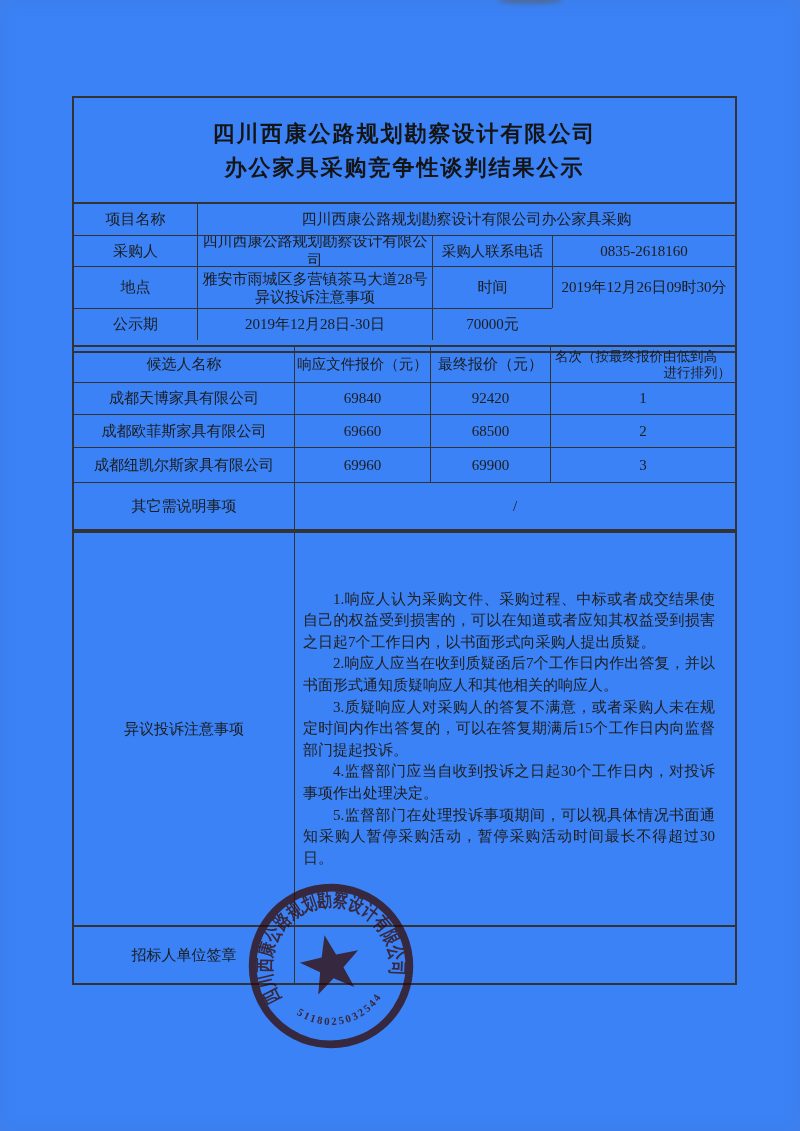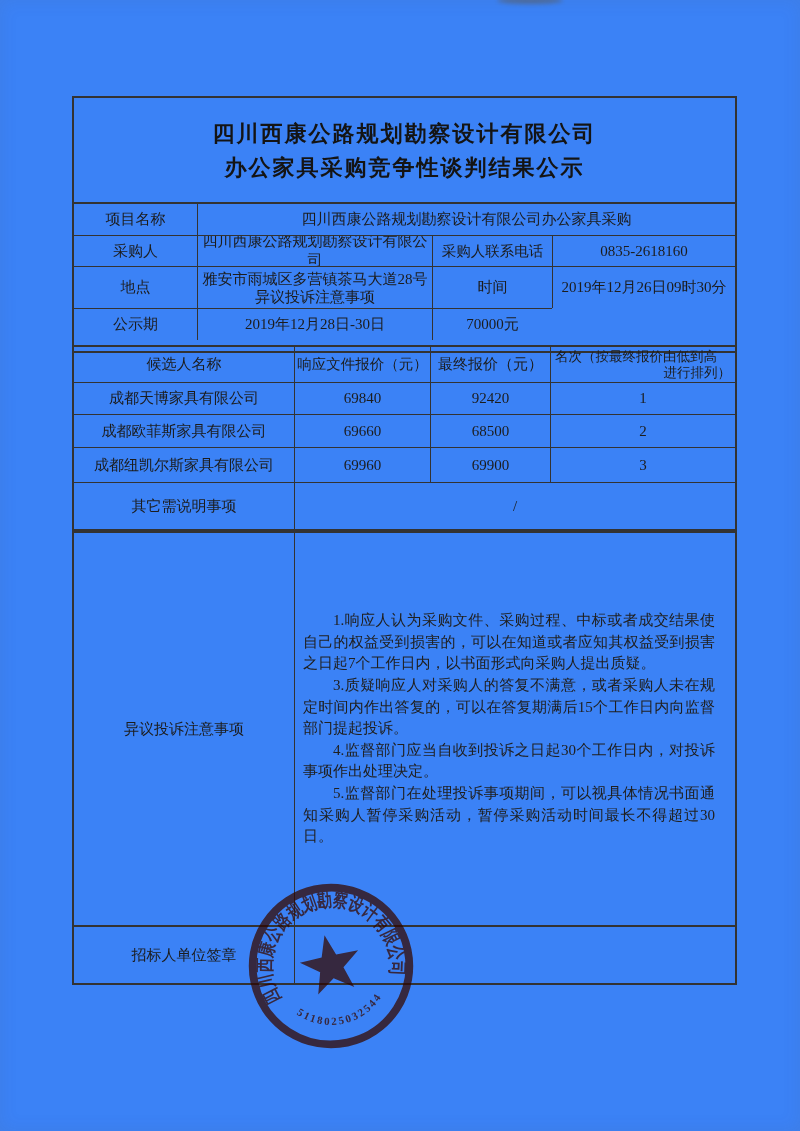--- a/index.html
+++ b/index.html
@@ -187,20 +187,21 @@
       <div class="c bt">其它需说明事项</div>
       <div class="c bl bt other-span">/</div>
     </div>
   </div>
 
   <div class="sec sec-notice">
     <div class="grid">
       <div class="c">异议投诉注意事项</div>
       <div class="bl notice-body">
         <p>1.响应人认为采购文件、采购过程、中标或者成交结果使自己的权益受到损害的，可以在知道或者应知其权益受到损害之日起7个工作日内，以书面形式向采购人提出质疑。</p>
+        <p>2.响应人应当在收到质疑函后7个工作日内作出答复，并以书面形式通知质疑响应人和其他相关的响应人。</p>
         <p>3.质疑响应人对采购人的答复不满意，或者采购人未在规定时间内作出答复的，可以在答复期满后15个工作日内向监督部门提起投诉。</p>
         <p>4.监督部门应当自收到投诉之日起30个工作日内，对投诉事项作出处理决定。</p>
         <p>5.监督部门在处理投诉事项期间，可以视具体情况书面通知采购人暂停采购活动，暂停采购活动时间最长不得超过30日。</p>
       </div>
     </div>
   </div>
 
   <div class="sec sec-sign">
     <div class="grid">
       <div class="c">招标人单位签章</div>

